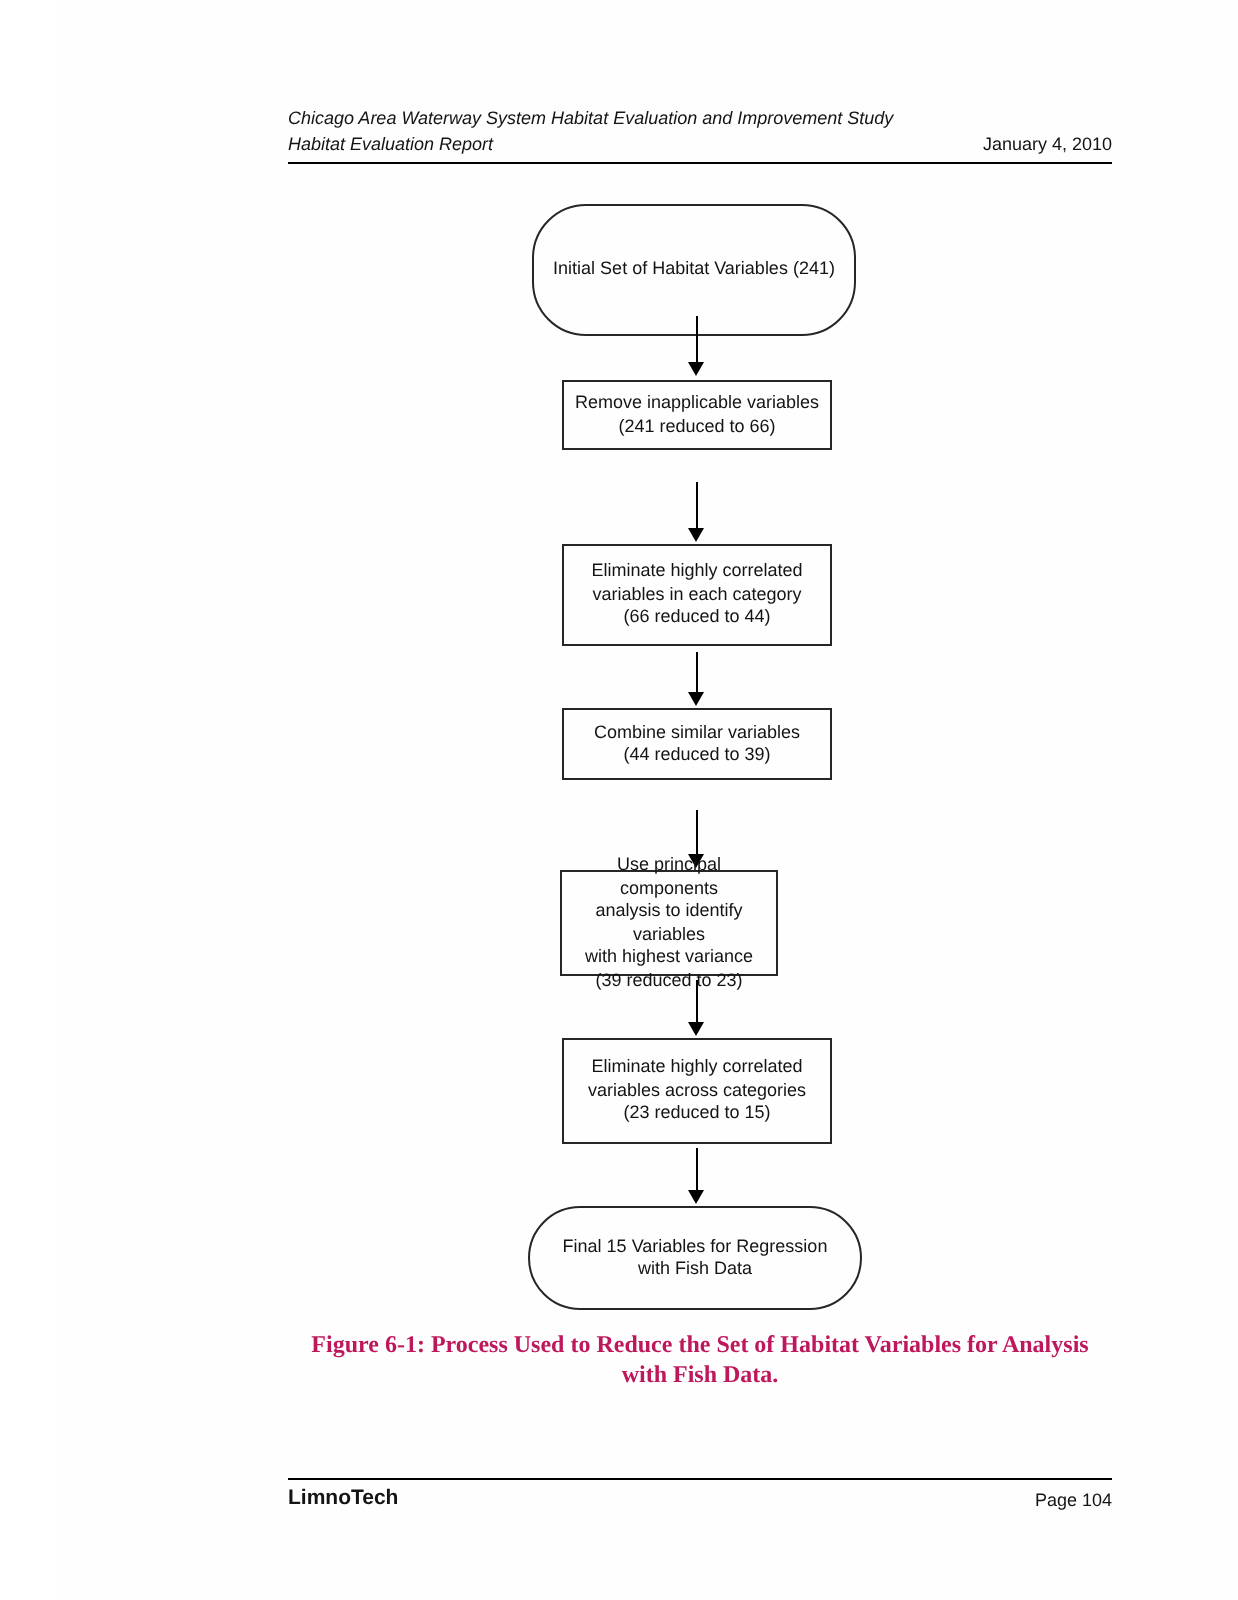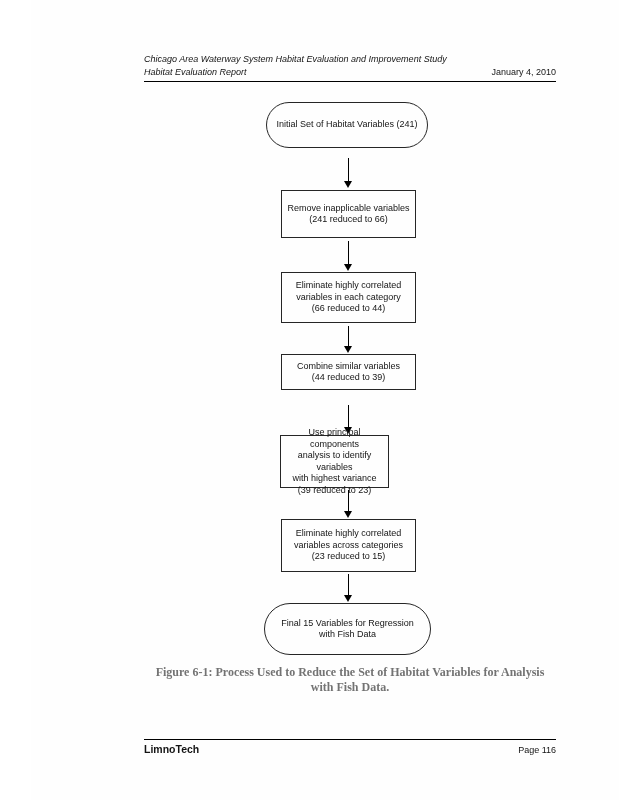--- a/index.html
+++ b/index.html
@@ -40,21 +40,21 @@
     border-left:4.5px solid transparent;
     border-right:4.5px solid transparent;
     border-top:7px solid #000;
   }
   
   .caption{
     position:absolute;left:89px;top:665px;width:460px;
     text-align:center;
     font-family:"Liberation Serif",serif;
     font-weight:bold;font-size:12px;line-height:15px;
-    white-space:pre-line;color:#737373;
+    white-space:pre-line;color:#be185d;
   }
   
   .footer-company{position:absolute;left:113px;top:743px;font-weight:bold;font-size:10.5px;}
   .footer-page{position:absolute;right:94px;top:745px;font-size:9px;}
 </style>
 </head>
 <body>
 
 <div class="page">
 
@@ -62,25 +62,25 @@
     <div class="title">Chicago Area Waterway System Habitat Evaluation and Improvement Study</div>
     <div class="hdr-row2">
       <span class="title">Habitat Evaluation Report</span>
       <span class="hdr-date">January 4, 2010</span>
     </div>
   </div>
   <div class="rule rule-top"></div>
 
   <div>
 
-    <div class="node stadium" style="left:235px;top:102px;width:162px;height:46px;">Initial Set of Habitat Variables (241)</div>
+    <div class="node stadium" style="left:235px;top:102px;width:162px;height:66px;">Initial Set of Habitat Variables (241)</div>
 
     <div class="arrow" style="left:317px;top:158px;height:23px;"></div>
 
-    <div class="node" style="left:250px;top:190px;width:135px;height:48px;">Remove inapplicable variables
+    <div class="node" style="left:250px;top:190px;width:135px;height:35px;">Remove inapplicable variables
 (241 reduced to 66)</div>
 
     <div class="arrow" style="left:317px;top:241px;height:23px;"></div>
 
     <div class="node" style="left:250px;top:272px;width:135px;height:51px;">Eliminate highly correlated
 variables in each category
 (66 reduced to 44)</div>
 
     <div class="arrow" style="left:317px;top:326px;height:20px;"></div>
 
@@ -105,15 +105,15 @@
     <div class="node stadium" style="left:233px;top:603px;width:167px;height:52px;">Final 15 Variables for Regression
 with Fish Data</div>
 
   </div>
 
   <div class="caption">Figure 6-1: Process Used to Reduce the Set of Habitat Variables for Analysis
 with Fish Data.</div>
 
   <div class="rule rule-bottom"></div>
   <div class="footer-company">LimnoTech</div>
-  <div class="footer-page">Page 116</div>
+  <div class="footer-page">Page 104</div>
 
 </div>
 
 </body></html>

